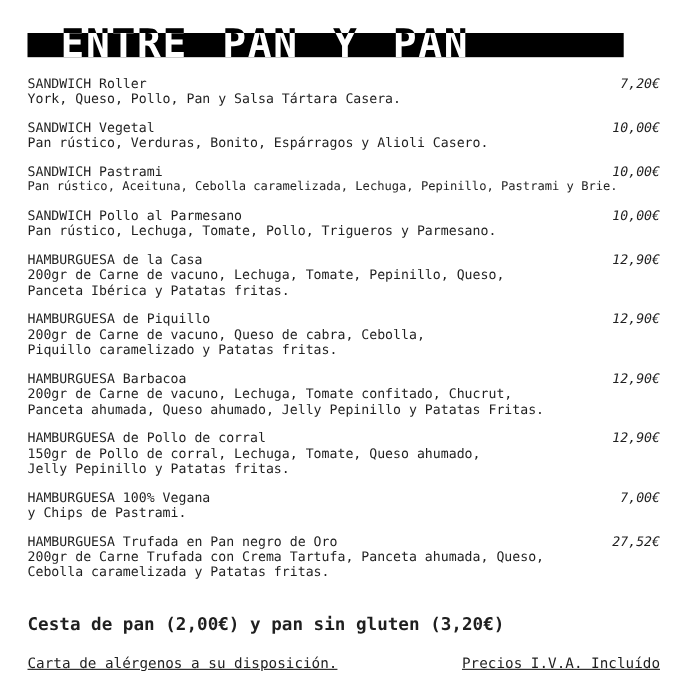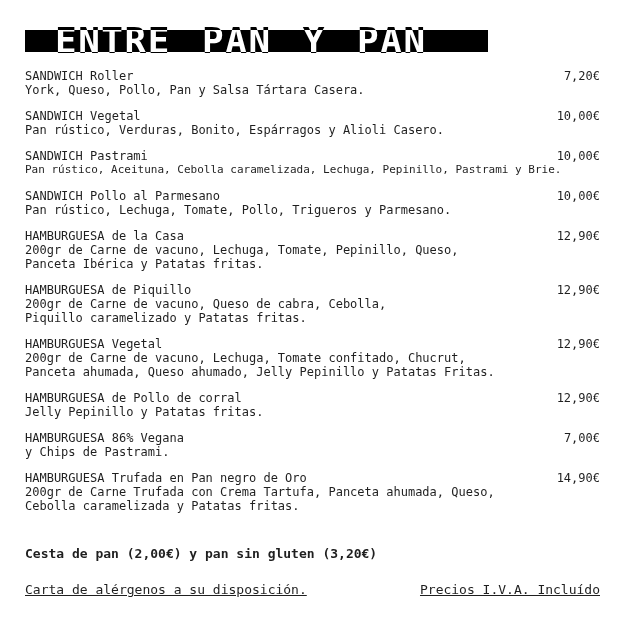--- a/index.html
+++ b/index.html
@@ -7,42 +7,42 @@
   body {
     background: #ffffff;
     font-family: "DejaVu Sans Mono", monospace;
     color: #1f1f1f;
     position: relative;
     overflow: hidden;
   }
   .page { position: absolute; inset: 0; }
 
   
-  .title-wrap { position: relative; margin: 22px 16px 0 25px; width: 463px; height: 30px; }
+  .title-wrap { position: relative; margin: 22px 16px 0 25px; width: 542px; height: 30px; }
   .title-bar { position: absolute; left: 0; bottom: 0; width: 100%; height: 22px; background: #000000; }
   .title-text {
     position: absolute; left: 30px; bottom: -7px;
     font-size: 36px; line-height: 36px; font-weight: bold;
     letter-spacing: 1.5px; word-spacing: 8px; white-space: nowrap;
     color: #ffffff; mix-blend-mode: difference;
   }
 
   .menu { margin: 17px 36px 0 25px; }
   .menu-item { margin-bottom: 12px; }
   .item-head {
     display: flex; justify-content: space-between; align-items: baseline;
     font-size: 12px; line-height: 14px;
   }
   .item-name { white-space: nowrap; }
-  .item-price { white-space: nowrap; }
+  .item-price { white-space: nowrap; font-style: italic; }
   .item-desc div { font-size: 12px; line-height: 14px; white-space: nowrap; }
   .menu-item.small .item-desc div { font-size: 11px; }
 
   .footer { margin: 33px 36px 0 25px; }
-  .footer-bold { font-weight: bold; font-size: 13px; line-height: 16px; }
+  .footer-bold { font-weight: bold; font-size: 16px; line-height: 16px; }
   .footer-row {
     display: flex; justify-content: space-between;
     font-size: 13px; line-height: 16px; margin-top: 20px; text-decoration: underline;
   }
 </style>
 </head>
 <body>
 
 <div class="page">
 
@@ -109,53 +109,54 @@
       <span class="item-price">12,90€</span>
     </div>
     <div class="item-desc">
           <div>200gr de Carne de vacuno, Queso de cabra, Cebolla,</div>
           <div>Piquillo caramelizado y Patatas fritas.</div>
         </div>
   </div>
 
   <div class="menu-item">
     <div class="item-head">
-      <span class="item-name">HAMBURGUESA Vegetal</span>
+      <span class="item-name">HAMBURGUESA Barbacoa</span>
       <span class="item-price">12,90€</span>
     </div>
     <div class="item-desc">
           <div>200gr de Carne de vacuno, Lechuga, Tomate confitado, Chucrut,</div>
           <div>Panceta ahumada, Queso ahumado, Jelly Pepinillo y Patatas Fritas.</div>
         </div>
   </div>
 
   <div class="menu-item">
     <div class="item-head">
       <span class="item-name">HAMBURGUESA de Pollo de corral</span>
       <span class="item-price">12,90€</span>
     </div>
     <div class="item-desc">
+          <div>150gr de Pollo de corral, Lechuga, Tomate, Queso ahumado,</div>
           <div>Jelly Pepinillo y Patatas fritas.</div>
         </div>
   </div>
 
   <div class="menu-item">
     <div class="item-head">
-      <span class="item-name">HAMBURGUESA 86% Vegana</span>
+      <span class="item-name">HAMBURGUESA 100% Vegana</span>
       <span class="item-price">7,00€</span>
     </div>
     <div class="item-desc">
           <div>y Chips de Pastrami.</div>
         </div>
   </div>
 
   <div class="menu-item">
     <div class="item-head">
       <span class="item-name">HAMBURGUESA Trufada en Pan negro de Oro</span>
-      <span class="item-price">14,90€</span>
+      <span class="item-price">27,52€</span>
     </div>
     <div class="item-desc">
           <div>200gr de Carne Trufada con Crema Tartufa, Panceta ahumada, Queso,</div>
           <div>Cebolla caramelizada y Patatas fritas.</div>
         </div>
   </div>
 </div>
 
   <div class="footer">
     <div class="footer-bold">Cesta de pan (2,00€) y pan sin gluten (3,20€)</div>

